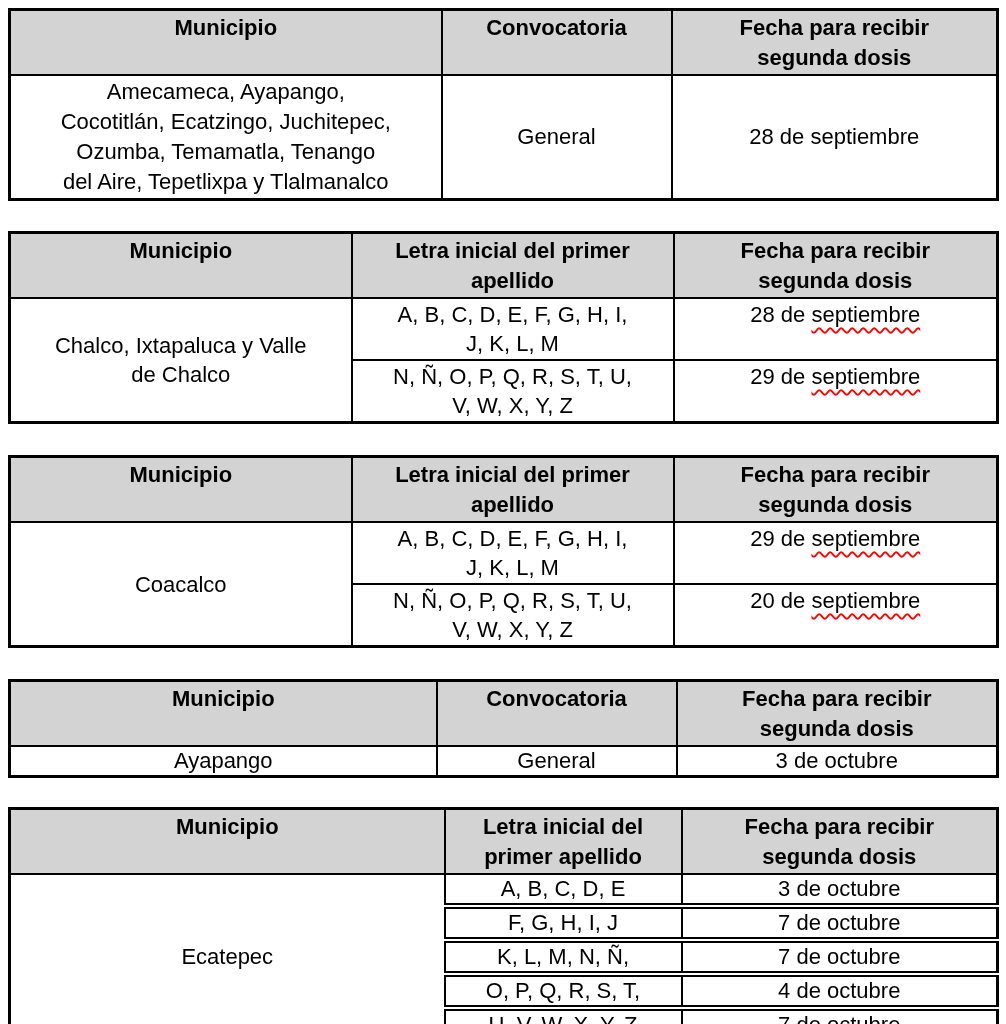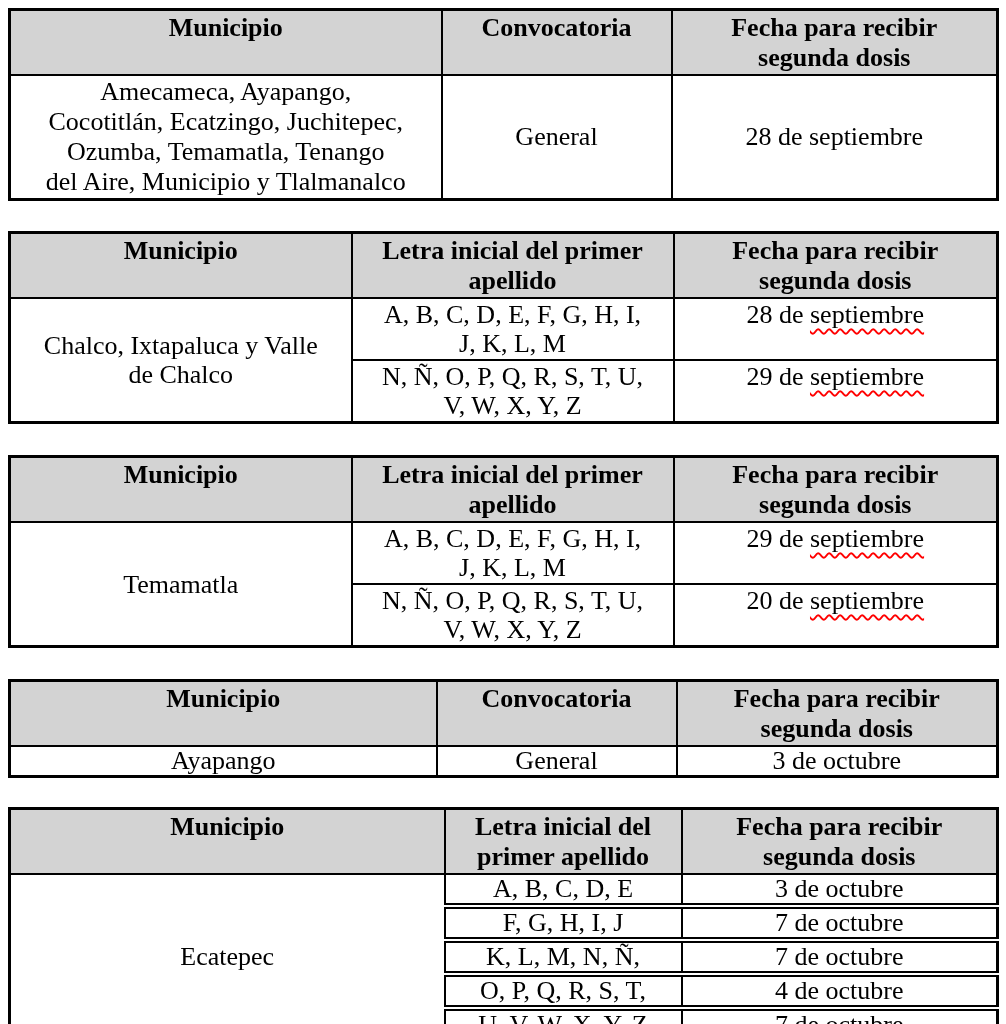--- a/index.html
+++ b/index.html
@@ -16,25 +16,24 @@
   table.t {
     border-collapse: collapse;
     table-layout: fixed;
     width: 988px;
     border: 3px solid #000;
     text-align: center;
   }
   table.t th, table.t td {
     border: 2px solid #000;
     padding: 1px 3px;
-    font-size: 26px;
+    font-size: 22px;
     line-height: 29px;
     white-space: pre-line;
     overflow: hidden;
-    font-family: Liberation Serif, serif;
   }
   table.t th {
     background: #d3d3d3;
     font-weight: bold;
     vertical-align: top;
     line-height: 30px;
     padding-top: 2px;
   }
 
   
@@ -85,21 +84,21 @@
         <th>Convocatoria</th>
         <th>Fecha para recibir
 segunda dosis</th>
       </tr>
     </thead>
     <tbody>
       <tr>
         <td>Amecameca, Ayapango,
 Cocotitlán, Ecatzingo, Juchitepec,
 Ozumba, Temamatla, Tenango
-del Aire, Municipio y Tlalmanalco</td>
+del Aire, Tepetlixpa y Tlalmanalco</td>
         <td>General</td>
         <td><span>28 de </span><span>septiembre</span></td>
       </tr>
     </tbody>
   </table>
 
   <table class="t t2">
     <colgroup>
         <col style="width:342px">
         <col style="width:322px">
@@ -140,21 +139,21 @@
       <tr>
         <th>Municipio</th>
         <th>Letra inicial del primer
 apellido</th>
         <th>Fecha para recibir
 segunda dosis</th>
       </tr>
     </thead>
     <tbody>
       <tr>
-        <td class="mid" rowspan="2">Temamatla</td>
+        <td class="mid" rowspan="2">Coacalco</td>
         <td>A, B, C, D, E, F, G, H, I,
 J, K, L, M</td>
         <td><span>29 de </span><span class="squiggle">septiembre</span></td>
       </tr>
       <tr>
         <td>N, Ñ, O, P, Q, R, S, T, U,
 V, W, X, Y, Z</td>
         <td><span>20 de </span><span class="squiggle">septiembre</span></td>
       </tr>
     </tbody>

